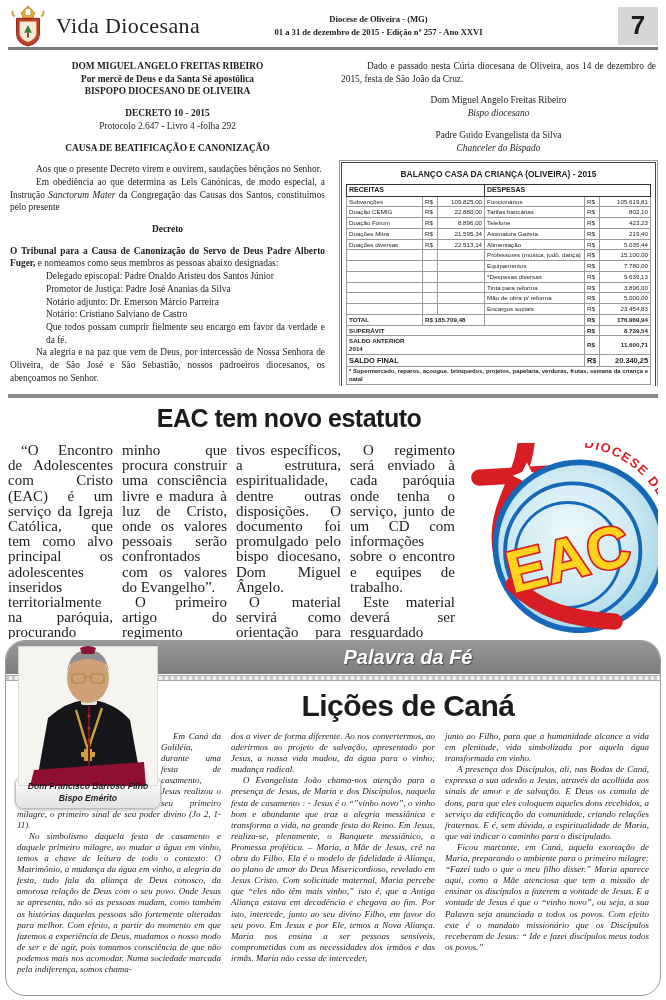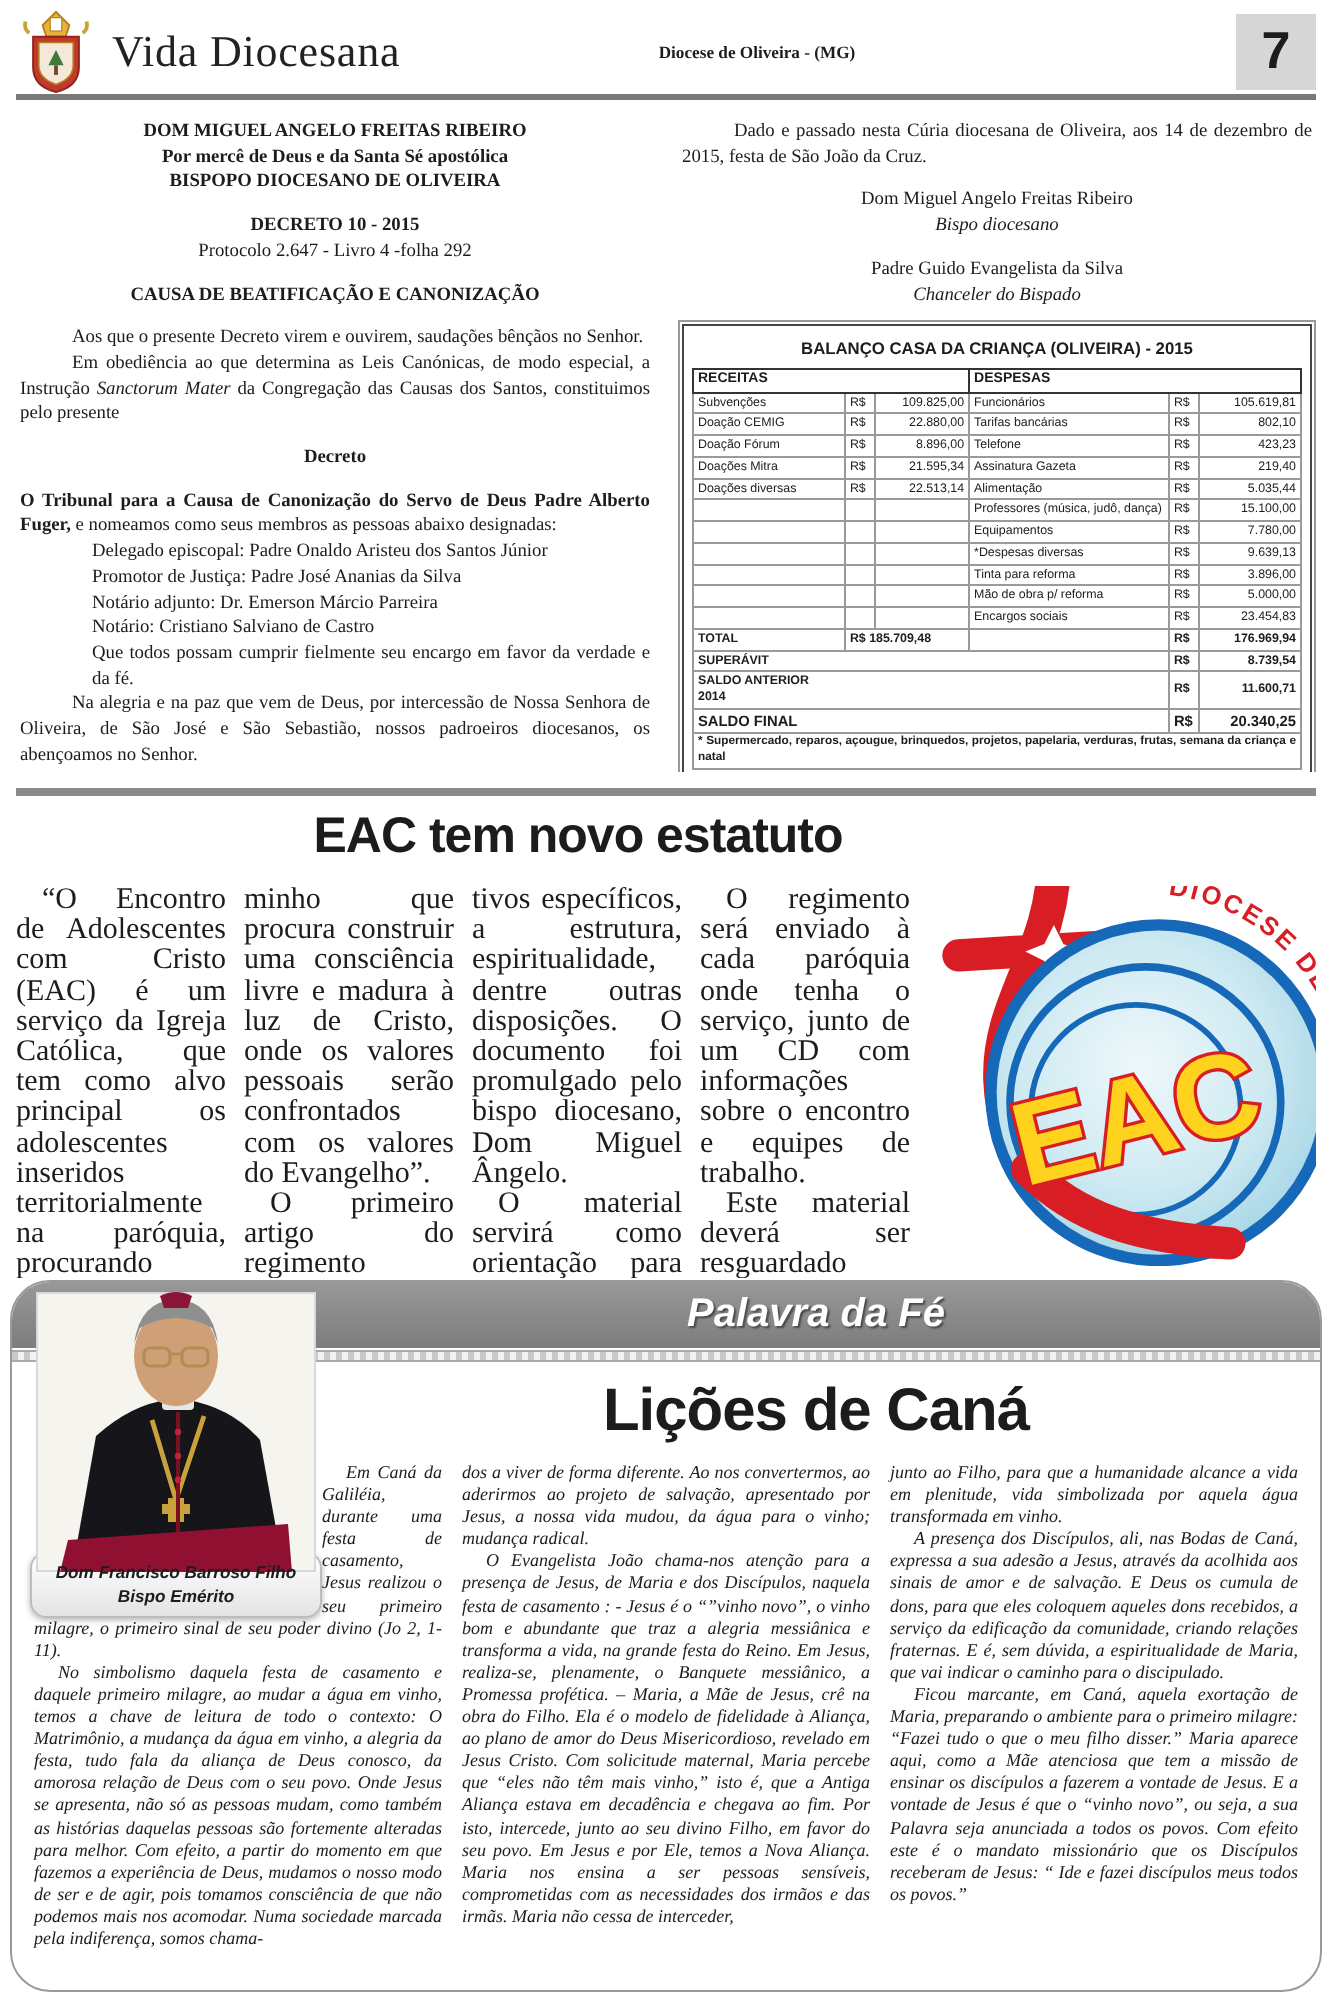--- a/index.html
+++ b/index.html
@@ -88,20 +88,21 @@
       <rect x="17" y="4" width="6" height="7" fill="#fff" stroke="#b5801e" stroke-width=".6"></rect>
       <path d="M6 12 Q3 10 4 6 M34 12 Q37 10 36 6" stroke="#caa23c" stroke-width="2" fill="none"></path>
       <path d="M8 14 H32 V30 Q32 40 20 43 Q8 40 8 30 Z" fill="#c0392b" stroke="#8f2418" stroke-width="1"></path>
       <path d="M11 17 H29 V29 Q29 36 20 39 Q11 36 11 29 Z" fill="#f4e9d8" stroke="#b5801e" stroke-width=".8"></path>
       <path d="M20 21 L24 29 H16 Z" fill="#3d7a3a"></path>
       <rect x="19" y="29" width="2" height="5" fill="#6b4a2b"></rect>
     </svg>
     <div class="masthead">Vida Diocesana</div>
     <div class="issue">
       <div>Diocese  de  Oliveira  -  (MG)</div>
+      <div>01 a 31 de dezembro de 2015 - Edição nº 257  -  Ano XXVI</div>
     </div>
     <div class="pagenum">7</div>
   </div>
 
   <div class="decree">
     <div class="dcol">
       <div>
           <div class="chead">DOM MIGUEL ANGELO FREITAS RIBEIRO</div>
           <div class="chead">Por mercê de Deus e da Santa Sé apostólica</div>
           <div class="chead">BISPOPO DIOCESANO DE OLIVEIRA</div>

